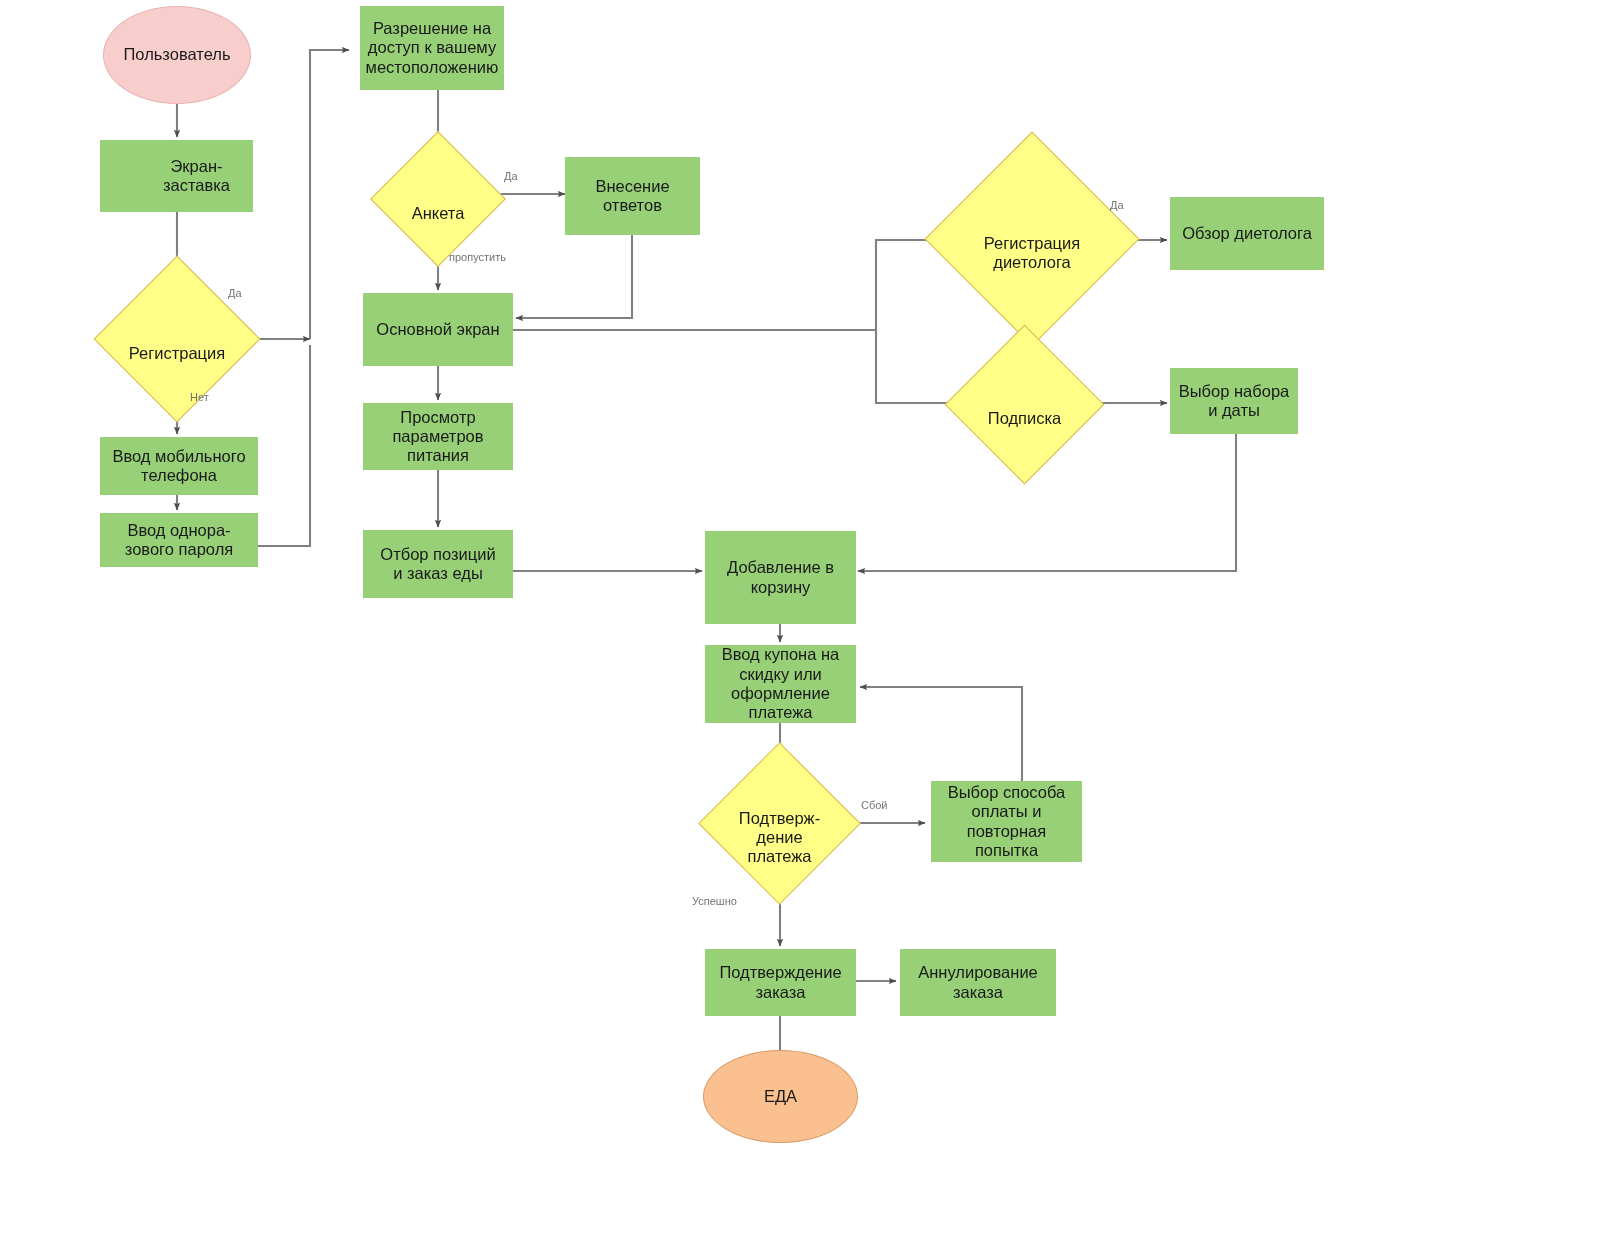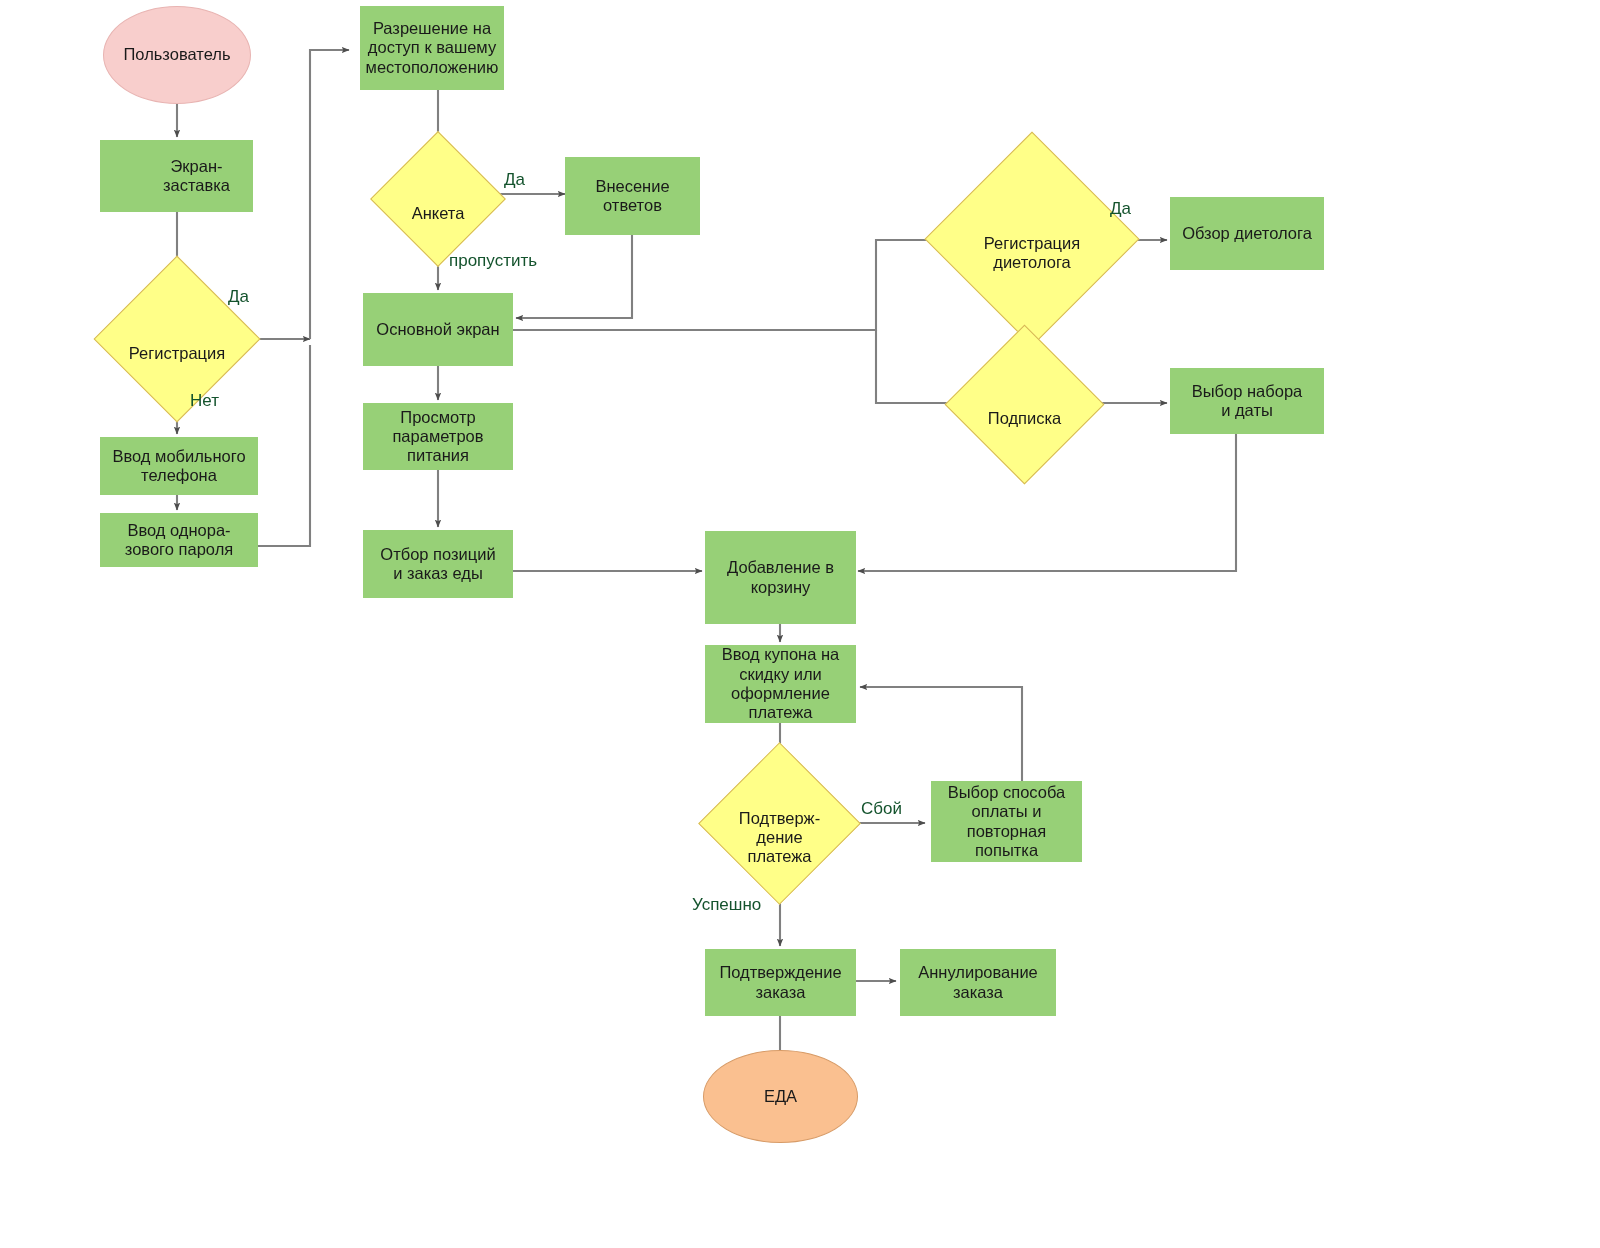--- a/index.html
+++ b/index.html
@@ -66,22 +66,22 @@
   .node.terminator.start{
     background:#f8cecc;
     border:1px solid #e8b4b2;
   }
   .node.terminator.end{
     background:#fac090;
     border:1px solid #d79b67;
   }
   .edge-label{
     position:absolute;
-    font-size:17px;
-    color:#14532d;
+    font-size:11px;
+    color:#737373;
     background:transparent;
     white-space:nowrap;
     line-height:1;
   }
 </style>
 </head>
 <body>
 
 <div id="canvas">
 
@@ -211,21 +211,21 @@
 
   <div class="node process" style="left:1170px;top:197px;width:154px;height:73px;">
     <span>Обзор диетолога</span>
   </div>
 
   <div class="node decision" style="left:968px;top:348px;width:113px;height:113px;">
     <span class="diamond-shape"></span>
     <span class="dlabel">Подписка</span>
   </div>
 
-  <div class="node process" style="left:1170px;top:368px;width:154px;height:66px;">
+  <div class="node process" style="left:1170px;top:368px;width:128px;height:66px;">
     <span>Выбор набора
 и даты</span>
   </div>
 
   <div class="node process" style="left:705px;top:531px;width:151px;height:93px;">
     <span>Добавление в
 корзину</span>
   </div>
 
   <div class="node process" style="left:705px;top:645px;width:151px;height:78px;">

